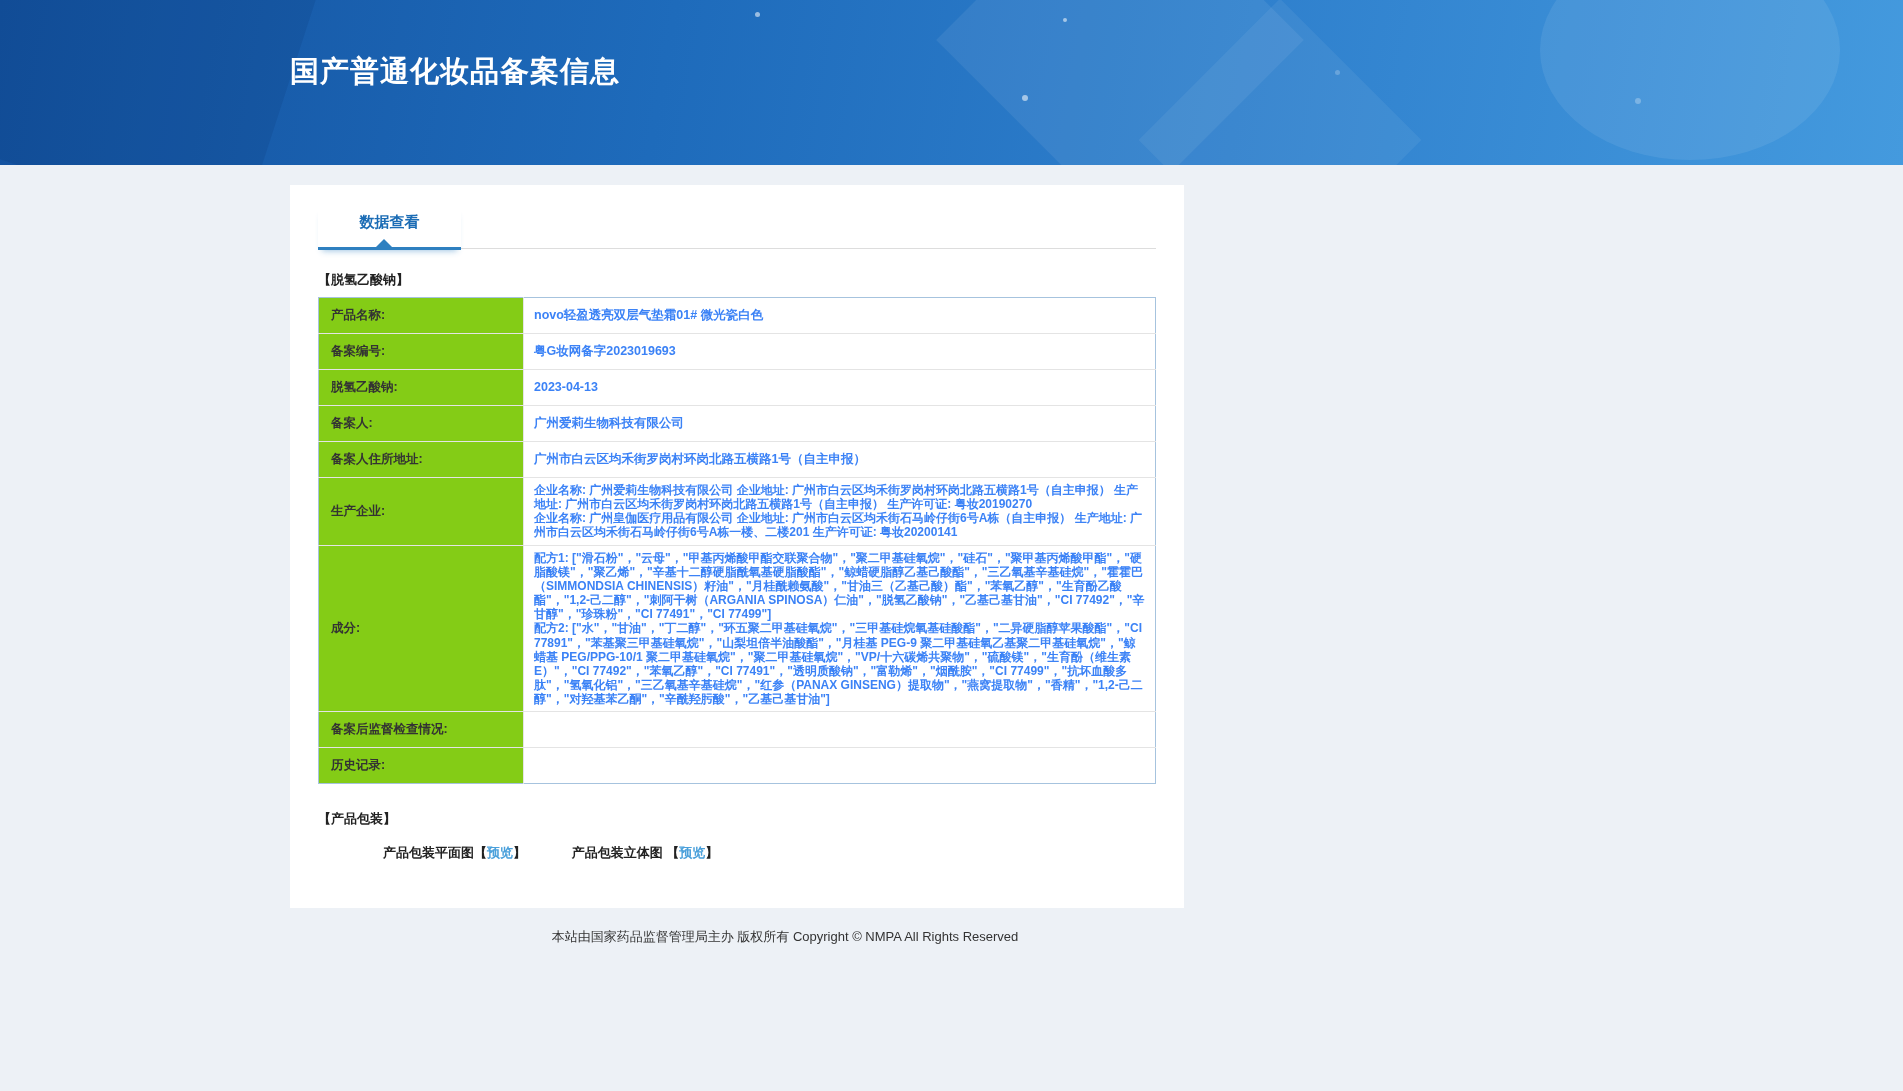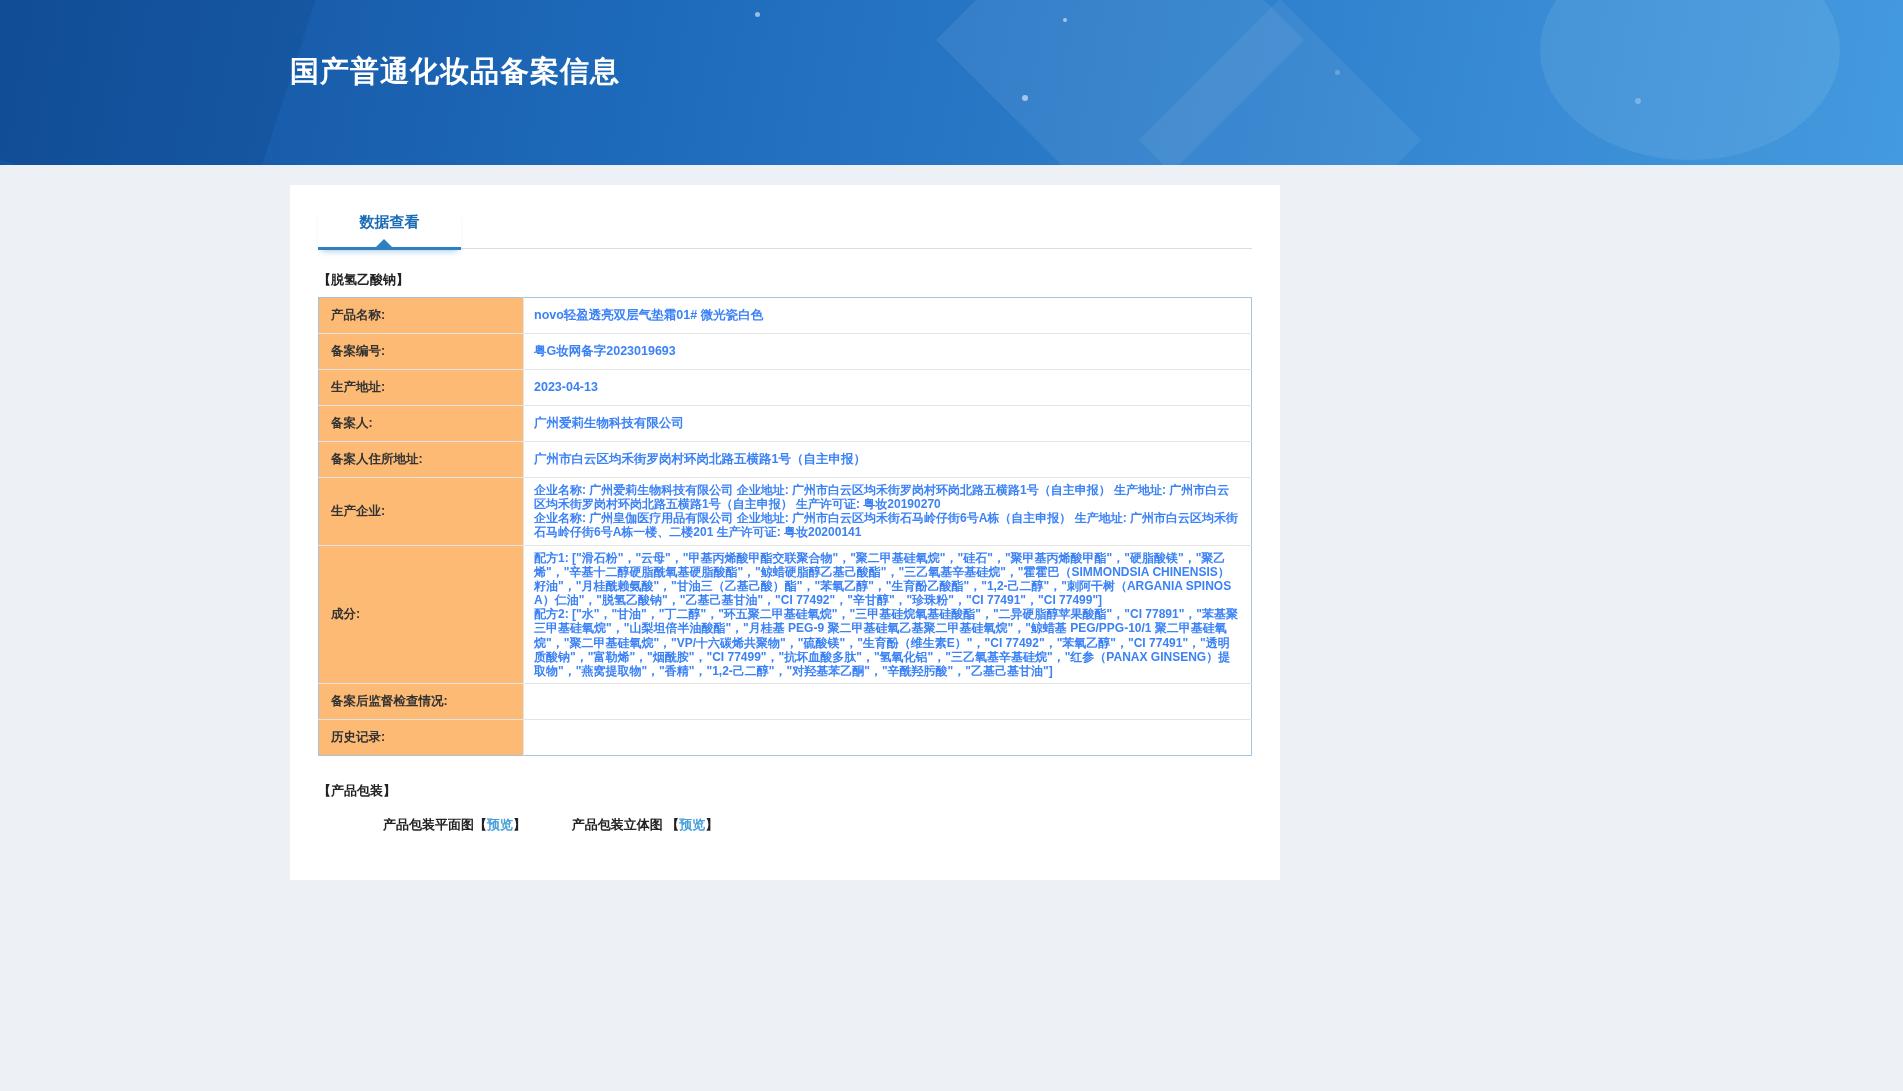--- a/index.html
+++ b/index.html
@@ -22,21 +22,21 @@
   .sh4 { left:1540px; top:-60px; width:300px; height:220px; background:rgba(255,255,255,.08); border-radius:50%; }
   .dot { position:absolute; background:rgba(255,255,255,.55); border-radius:50%; }
   .d1 { left:755px; top:12px; width:5px; height:5px; }
   .d2 { left:1022px; top:95px; width:6px; height:6px; }
   .d3 { left:1063px; top:18px; width:4px; height:4px; }
   .d4 { left:1335px; top:70px; width:5px; height:5px; opacity:.4;}
   .d5 { left:1635px; top:98px; width:6px; height:6px; opacity:.5;}
   .banner-inner { position:relative; margin-left:290px; }
   .banner h1 { margin:0; padding-top:52px; font-size:29px; font-weight:600; color:#ffffff; letter-spacing:1px; }
   
-  .container { margin-left:290px; width:990px; }
+  .container { margin-left:290px; width:894px; }
   .card { background:#ffffff; margin-top:20px; padding:22px 28px 46px 28px; }
   
   .tab-bar { border-bottom:1px solid #dddddd; }
   .tab {
     position:relative; display:inline-block; width:143px; text-align:center;
     font-size:15px; font-weight:bold; color:#1b6cb5;
     padding:6px 0 15px 0; border-bottom:3px solid #2e80c0; margin-bottom:-2px;
     box-shadow:0 5px 6px -4px rgba(46,128,192,.45);
     cursor:pointer;
   }
@@ -45,21 +45,21 @@
     border-left:8px solid transparent; border-right:8px solid transparent;
     border-bottom:8px solid #2e80c0;
   }
   
   .section-title { margin-top:22px; font-size:13px; font-weight:bold; color:#222; }
   
   table.info { border-collapse:collapse; width:100%; margin-top:8px; border:1px solid #a6c3de; table-layout:fixed; }
   table.info tr { border-bottom:1px solid #e4e4e4; }
   table.info tr:last-child { border-bottom:none; }
   td.cell-label {
-    width:205px; background:#fdba74; border-right:1px solid #e4e4e4;
+    width:205px; background:#84cc16; border-right:1px solid #e4e4e4;
     font-weight:bold; font-size:12.5px; color:#333;
     padding:9px 12px; vertical-align:middle; height:33px;
   }
   td.cell-value {
     font-size:12.5px; color:#3b82f6; padding:6px 10px; vertical-align:middle;
     white-space:pre-wrap; line-height:1.5; word-break:break-all;font-weight:bold;
   }
   td.cell-value.dense { font-size:12px; line-height:1.18; padding:5px 10px; }
   
   .pkg-line { margin-top:16px; margin-left:65px; font-size:13px; font-weight:bold; color:#222; }
@@ -105,21 +105,21 @@
       <tbody>
           <tr>
         <td class="cell-label">产品名称:</td>
         <td class="cell-value">novo轻盈透亮双层气垫霜01# 微光瓷白色</td>
       </tr>
       <tr>
         <td class="cell-label">备案编号:</td>
         <td class="cell-value">粤G妆网备字2023019693</td>
       </tr>
       <tr>
-        <td class="cell-label">生产地址:</td>
+        <td class="cell-label">脱氢乙酸钠:</td>
         <td class="cell-value">2023-04-13</td>
       </tr>
       <tr>
         <td class="cell-label">备案人:</td>
         <td class="cell-value">广州爱莉生物科技有限公司</td>
       </tr>
       <tr>
         <td class="cell-label">备案人住所地址:</td>
         <td class="cell-value">广州市白云区均禾街罗岗村环岗北路五横路1号（自主申报）</td>
       </tr>
@@ -148,13 +148,14 @@
 
     <div class="pkg-line">
       <span class="pkg-item"><span>产品包装平面图【</span><a class="inline-link">预览</a><span>】</span></span>
       <span class="pkg-item"><span>产品包装立体图 【</span><a class="inline-link">预览</a><span>】</span></span>
     </div>
 
 
 
   </div>
 
+  <div class="footer">本站由国家药品监督管理局主办 版权所有 Copyright © NMPA All Rights Reserved</div>
 </div>
 
 </body></html>

